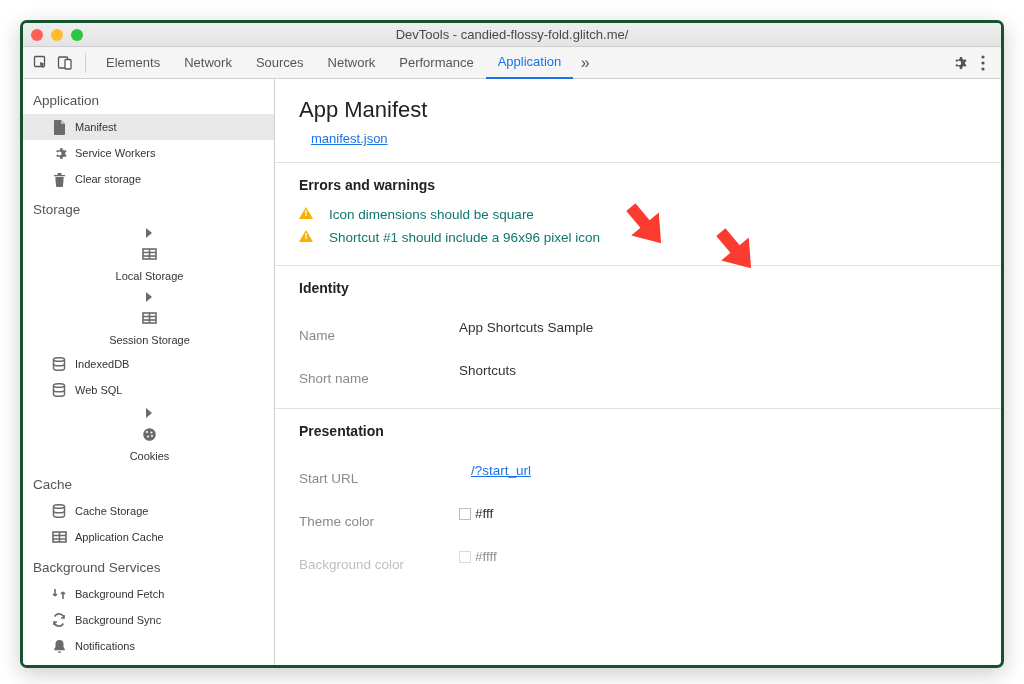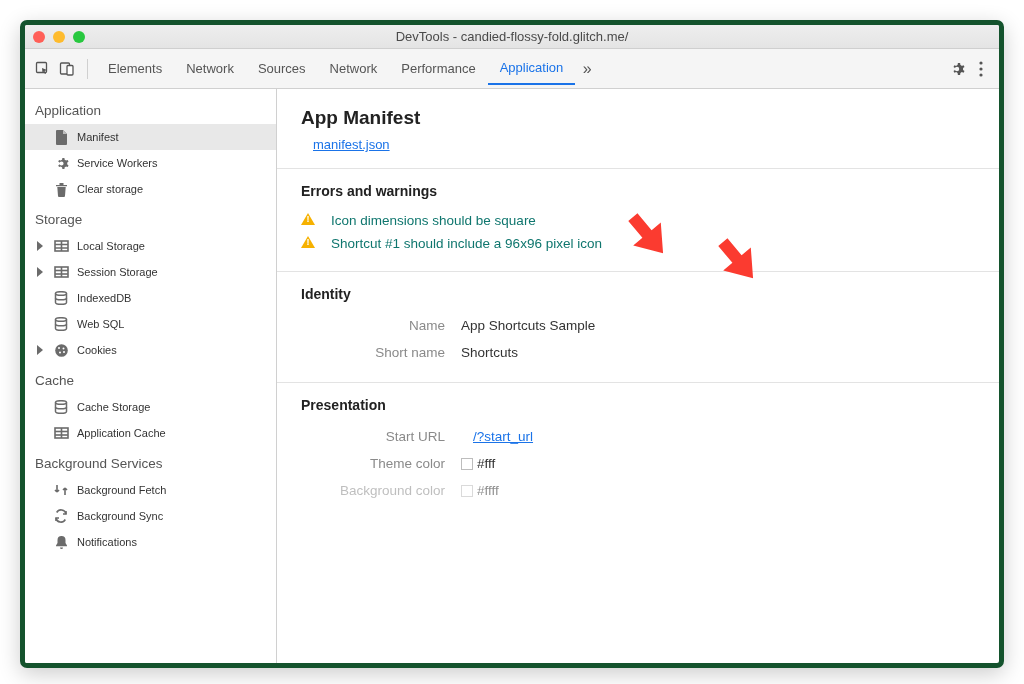--- a/index.html
+++ b/index.html
@@ -9,21 +9,21 @@
     color: #303030;
     background: #fff;
     width: 1024px;
     height: 684px;
     overflow: hidden;
   }
   .window {
     width: 984px;
     height: 648px;
     margin: 20px 20px 16px 20px;
-    border: 5px solid #14532d;
+    border: 3px solid #14532d;
     border-radius: 7px;
     box-shadow: 0 6px 22px rgba(0,0,0,0.20);
     display: flex;
     flex-direction: column;
     background: #fff;
     overflow: hidden;
   }
   .titlebar {
     height: 24px;
     background: linear-gradient(#eeeeee,#e4e4e4);
@@ -37,21 +37,21 @@
   .dot { width: 12px; height: 12px; border-radius: 50%; }
   .dot.red { background:#ff5f57; }
   .dot.yellow { background:#febb2d; }
   .dot.green { background:#28c83f; }
   .titlebar-title {
     position:absolute; left:0; right:0; text-align:center;
     font-size: 13px; color:#4a4a4a;
     pointer-events:none;
   }
   .toolbar {
-    height: 40px;
+    height: 32px;
     border-bottom: 1px solid #d0d0d0;
     display: flex;
     align-items: center;
     padding: 0 6px;
     gap: 0;
     background:#f5f5f5;
   }
   .toolbar .sep { width:1px; height:20px; background:#d0d0d0; margin:0 8px; }
   .toolbar .tab {
     padding: 0 12px; height: 32px; line-height:32px;
@@ -74,46 +74,46 @@
   .group-title {
     padding: 10px 10px 6px 10px;
     color:#555; font-size:13.5px;
   }
   .item {
     display:flex; align-items:center; gap:8px;
     padding: 5px 10px 5px 28px;
     color:#333; cursor:pointer;
     font-size:11px;
   }
-  .item.with-arrow { padding-left:12px; }
+  .item.with-arrow { padding-left:12px;flex-direction:column; }
   .item.selected { background:#e8e8e8; }
   .tri {
     width:0;height:0;border-top:5px solid transparent;border-bottom:5px solid transparent;border-left:6px solid #6b6b6b; margin-right:2px;
   }
   .icon-slot { width:16px; height:16px; display:flex; align-items:center; justify-content:center; color:#555; }
   .main {
     flex:1; overflow:auto; position:relative;
   }
   .section {
     border-bottom:1px solid #e3e3e3;
     padding: 14px 24px 16px 24px;
   }
   .section.first { padding-top:18px; }
   .main h1 {
-    font-size:19px; font-weight:700; color:#222; margin-bottom:8px;
+    font-size:22px; font-weight:400; color:#222; margin-bottom:8px;
   }
   .link { color:#1a73e8; text-decoration:underline; cursor:pointer;margin-left:12px; }
   .section-title { font-weight:600; color:#222; margin-bottom:10px; font-size:14px;}
   .warn-row { display:flex; align-items:flex-start; gap:16px; padding:4px 0; font-size:13.5px; color:#0f766e;}
   .warn-tri {
     width:0;height:0;border-left:7px solid transparent;border-right:7px solid transparent;border-bottom:12px solid #f6b100; position:relative;
   }
   .warn-tri::after { content:"!"; position:absolute; left:-2px; top:1px; width:4px; text-align:center; font-size:9px; font-weight:700; color:#fff;}
   .kv { display:flex; align-items:center; padding:6px 0; font-size:13.5px;}
-  .kv .k { width:160px; text-align:right; color:#8a8a8a; padding-right:16px;}
+  .kv .k { width:160px; color:#8a8a8a; padding-right:16px;margin-top:16px;}
   .kv .v { color:#333; }
   .swatch { display:inline-block; width:12px; height:12px; border:1px solid #bdbdbd; background:#fff; margin-right:4px; vertical-align:middle;}
   .red-arrow {
     position:absolute;
     transform-origin: center;
   }
 </style>
 </head>
 <body>
 

